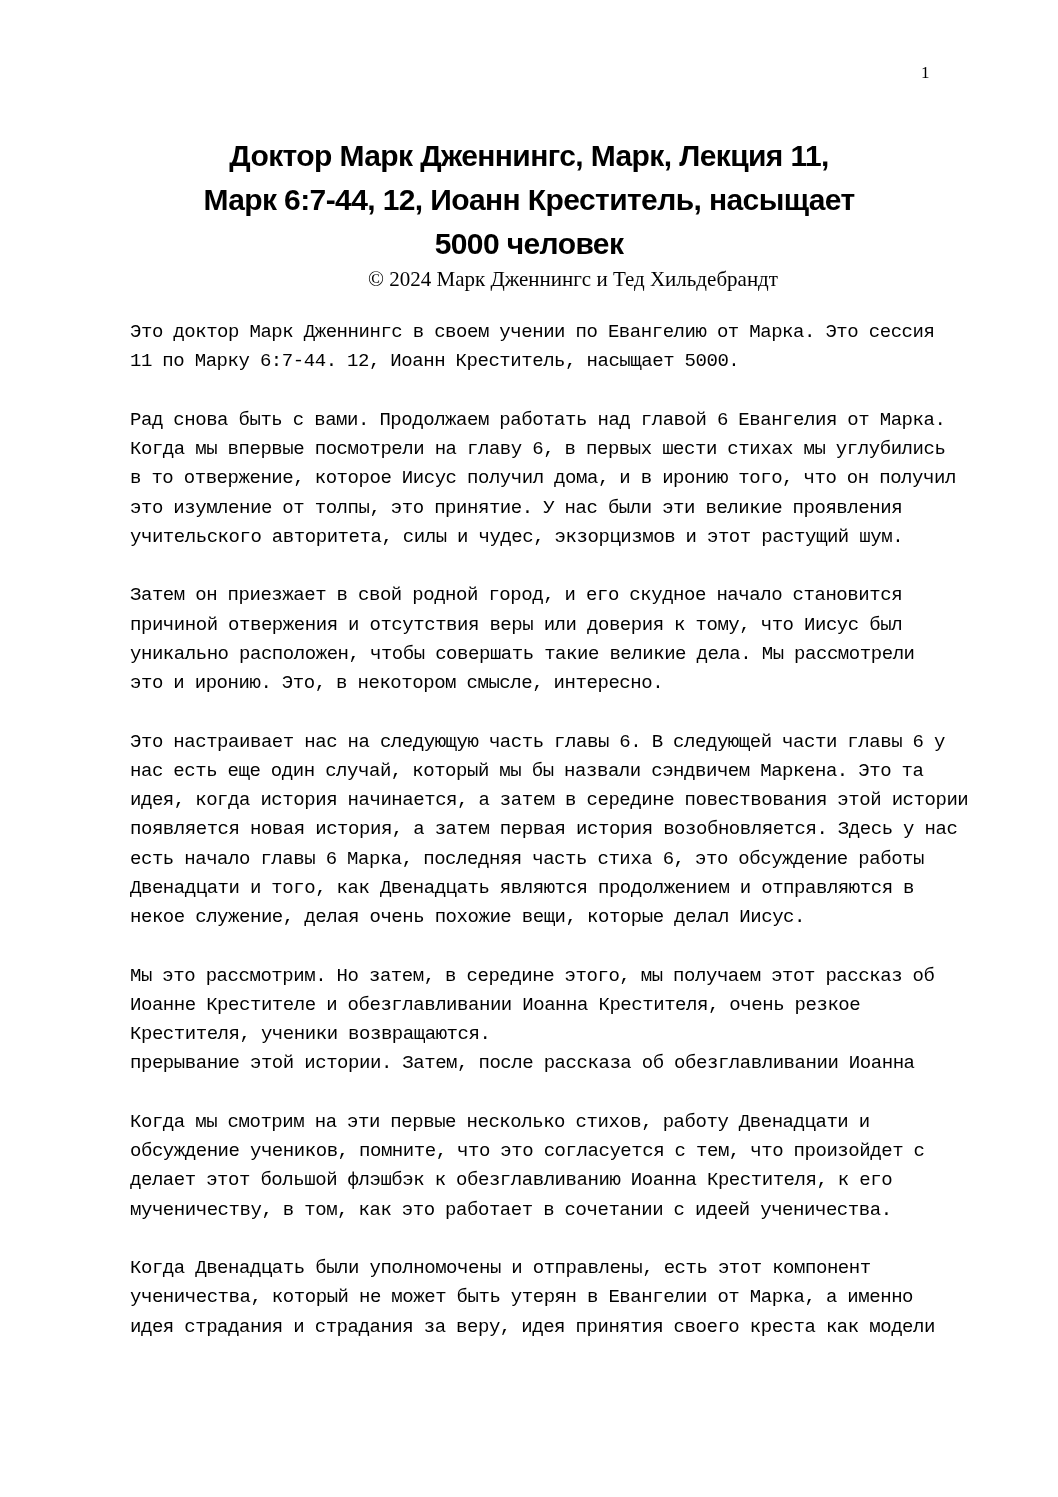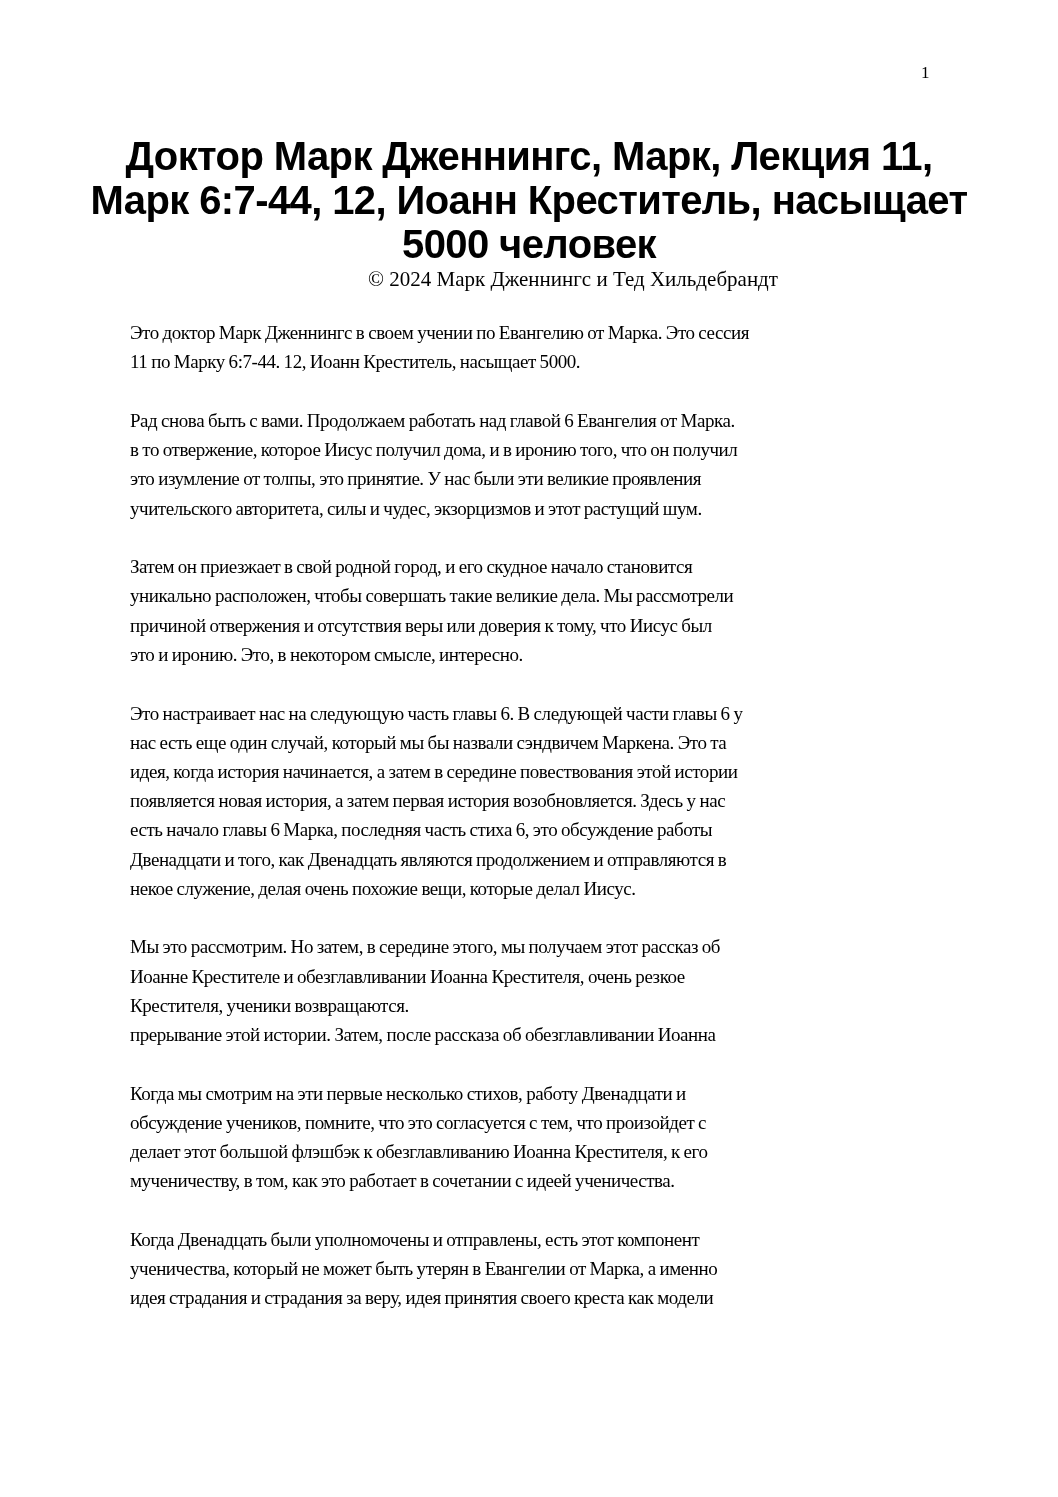--- a/index.html
+++ b/index.html
@@ -23,21 +23,21 @@
       line-height: 20px;
     }
     .title {
       position: absolute;
       top: 134px;
       left: 0;
       width: 1058px;
       text-align: center;
       font-family: "Liberation Sans", "DejaVu Sans", sans-serif;
       font-weight: bold;
-      font-size: 40px;
+      font-size: 30px;
       line-height: 44px;
       letter-spacing: -0.6px;
       margin: 0;
     }
     .title .tline {
       display: block;
       white-space: nowrap;
     }
     .copyright {
       position: absolute;
@@ -48,21 +48,21 @@
       font-family: "Liberation Serif", "DejaVu Serif", serif;
       font-size: 21px;
       line-height: 26px;
       padding-left: 44px;
     }
     .body-text {
       position: absolute;
       top: 318px;
       left: 130px;
       width: 820px;
-      font-family: Liberation Serif, serif;
+      font-family: Liberation Mono, monospace;
       font-size: 19px;
       line-height: 29.2px;
       letter-spacing: -0.45px;
       word-spacing: -0.5px;
     }
     .para {
       margin: 0 0 29.5px 0;
     }
     .para .line {
       display: block;
@@ -86,29 +86,30 @@
 
   <div class="body-text">
 
     <p class="para">
       <span class="line">Это доктор Марк Дженнингс в своем учении по Евангелию от Марка. Это сессия</span>
       <span class="line">11 по Марку 6:7-44. 12, Иоанн Креститель, насыщает 5000.</span>
     </p>
 
     <p class="para">
       <span class="line">Рад снова быть с вами. Продолжаем работать над главой 6 Евангелия от Марка.</span>
+      <span class="line">Когда мы впервые посмотрели на главу 6, в первых шести стихах мы углубились</span>
       <span class="line">в то отвержение, которое Иисус получил дома, и в иронию того, что он получил</span>
       <span class="line">это изумление от толпы, это принятие. У нас были эти великие проявления</span>
       <span class="line">учительского авторитета, силы и чудес, экзорцизмов и этот растущий шум.</span>
     </p>
 
     <p class="para">
       <span class="line">Затем он приезжает в свой родной город, и его скудное начало становится</span>
+      <span class="line">причиной отвержения и отсутствия веры или доверия к тому, что Иисус был</span>
       <span class="line">уникально расположен, чтобы совершать такие великие дела. Мы рассмотрели</span>
-      <span class="line">причиной отвержения и отсутствия веры или доверия к тому, что Иисус был</span>
       <span class="line">это и иронию. Это, в некотором смысле, интересно.</span>
     </p>
 
     <p class="para">
       <span class="line">Это настраивает нас на следующую часть главы 6. В следующей части главы 6 у</span>
       <span class="line">нас есть еще один случай, который мы бы назвали сэндвичем Маркена. Это та</span>
       <span class="line">идея, когда история начинается, а затем в середине повествования этой истории</span>
       <span class="line">появляется новая история, а затем первая история возобновляется. Здесь у нас</span>
       <span class="line">есть начало главы 6 Марка, последняя часть стиха 6, это обсуждение работы</span>
       <span class="line">Двенадцати и того, как Двенадцать являются продолжением и отправляются в</span>

